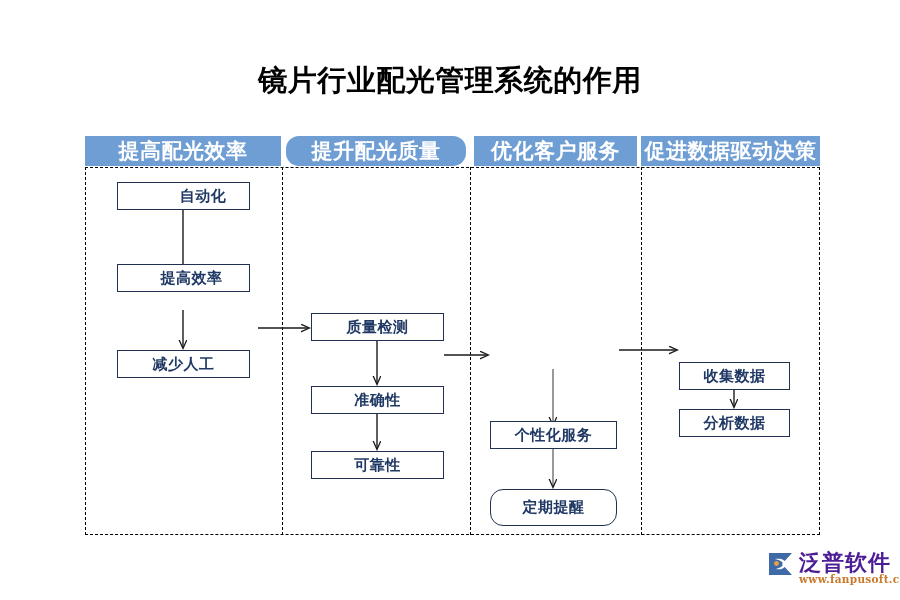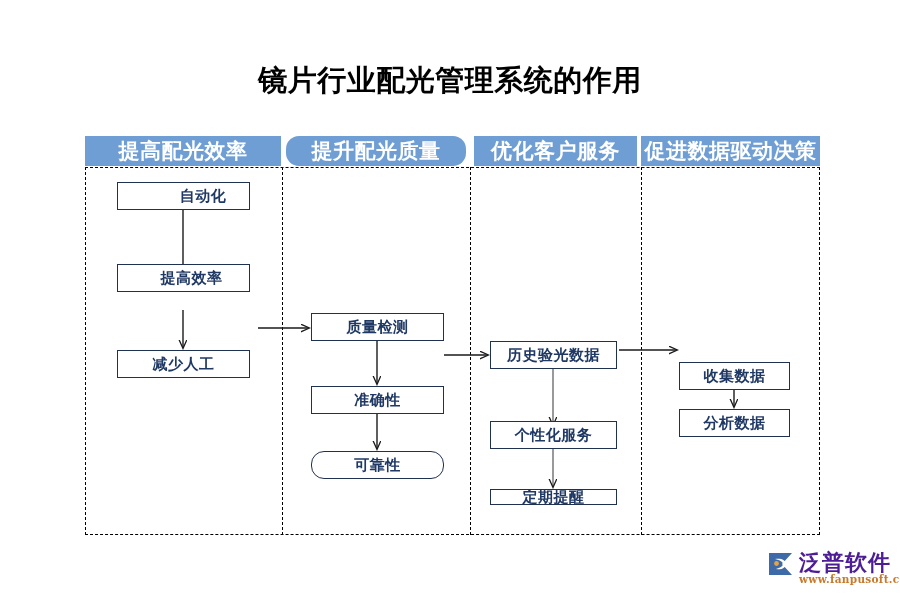--- a/index.html
+++ b/index.html
@@ -97,25 +97,25 @@
     letter-spacing: 0.5px;
   }
 
   
   .n-auto     { left: 117px; top: 182px; width: 133px; height: 28px; padding-left: 39px; }
   .n-eff      { left: 117px; top: 264px; width: 133px; height: 28px; padding-left: 16px; }
   .n-labor    { left: 117px; top: 350px; width: 133px; height: 28px; }
   
   .n-qc       { left: 311px; top: 313px; width: 133px; height: 28px; }
   .n-acc      { left: 311px; top: 386px; width: 133px; height: 28px; }
-  .n-rel      { left: 311px; top: 451px; width: 133px; height: 28px; border-radius: 13px; }
+  .n-rel      { left: 311px; top: 451px; width: 133px; height: 28px; }
   
   .n-hist     { left: 490px; top: 341px; width: 127px; height: 28px; }
   .n-person   { left: 490px; top: 421px; width: 127px; height: 28px; }
-  .n-remind   { left: 490px; top: 489px; width: 127px; height: 16px; }
+  .n-remind   { left: 490px; top: 489px; width: 127px; height: 37px; border-radius: 13px; }
   
   .n-collect  { left: 679px; top: 335px; width: 111px; height: 28px; margin-top: 27px; }
   .n-analyze  { left: 679px; top: 409px; width: 111px; height: 28px; }
 
   
   .arrow-layer {
     position: absolute;
     left: 0; top: 0;
     width: 900px;
     height: 600px;
@@ -200,21 +200,20 @@
   </svg>
 
   <div class="node n-auto">自动化</div>
   <div class="node n-eff">提高效率</div>
   <div class="node n-labor">减少人工</div>
 
   <div class="node n-qc">质量检测</div>
   <div class="node n-acc">准确性</div>
   <div class="node n-rel">可靠性</div>
 
-  <div class="node n-hist">历史验光数据</div>
   <div class="node n-person">个性化服务</div>
   <div class="node n-remind">定期提醒</div>
 
   <div class="node n-collect">收集数据</div>
   <div class="node n-analyze">分析数据</div>
 
   <div class="logo">
     <svg class="logo-mark" viewBox="0 0 30 28" xmlns="http://www.w3.org/2000/svg">
       <path d="M3,3 L26,3 L16,14 L26,25 L3,25 Z" fill="#3f6aa8"></path>
       <path d="M9,9 C15,8 20,10 20,14 C20,18 15,20 10,19 C14,18 17,16 17,14 C17,12 14,10 9,9 Z" fill="#ffffff"></path>

